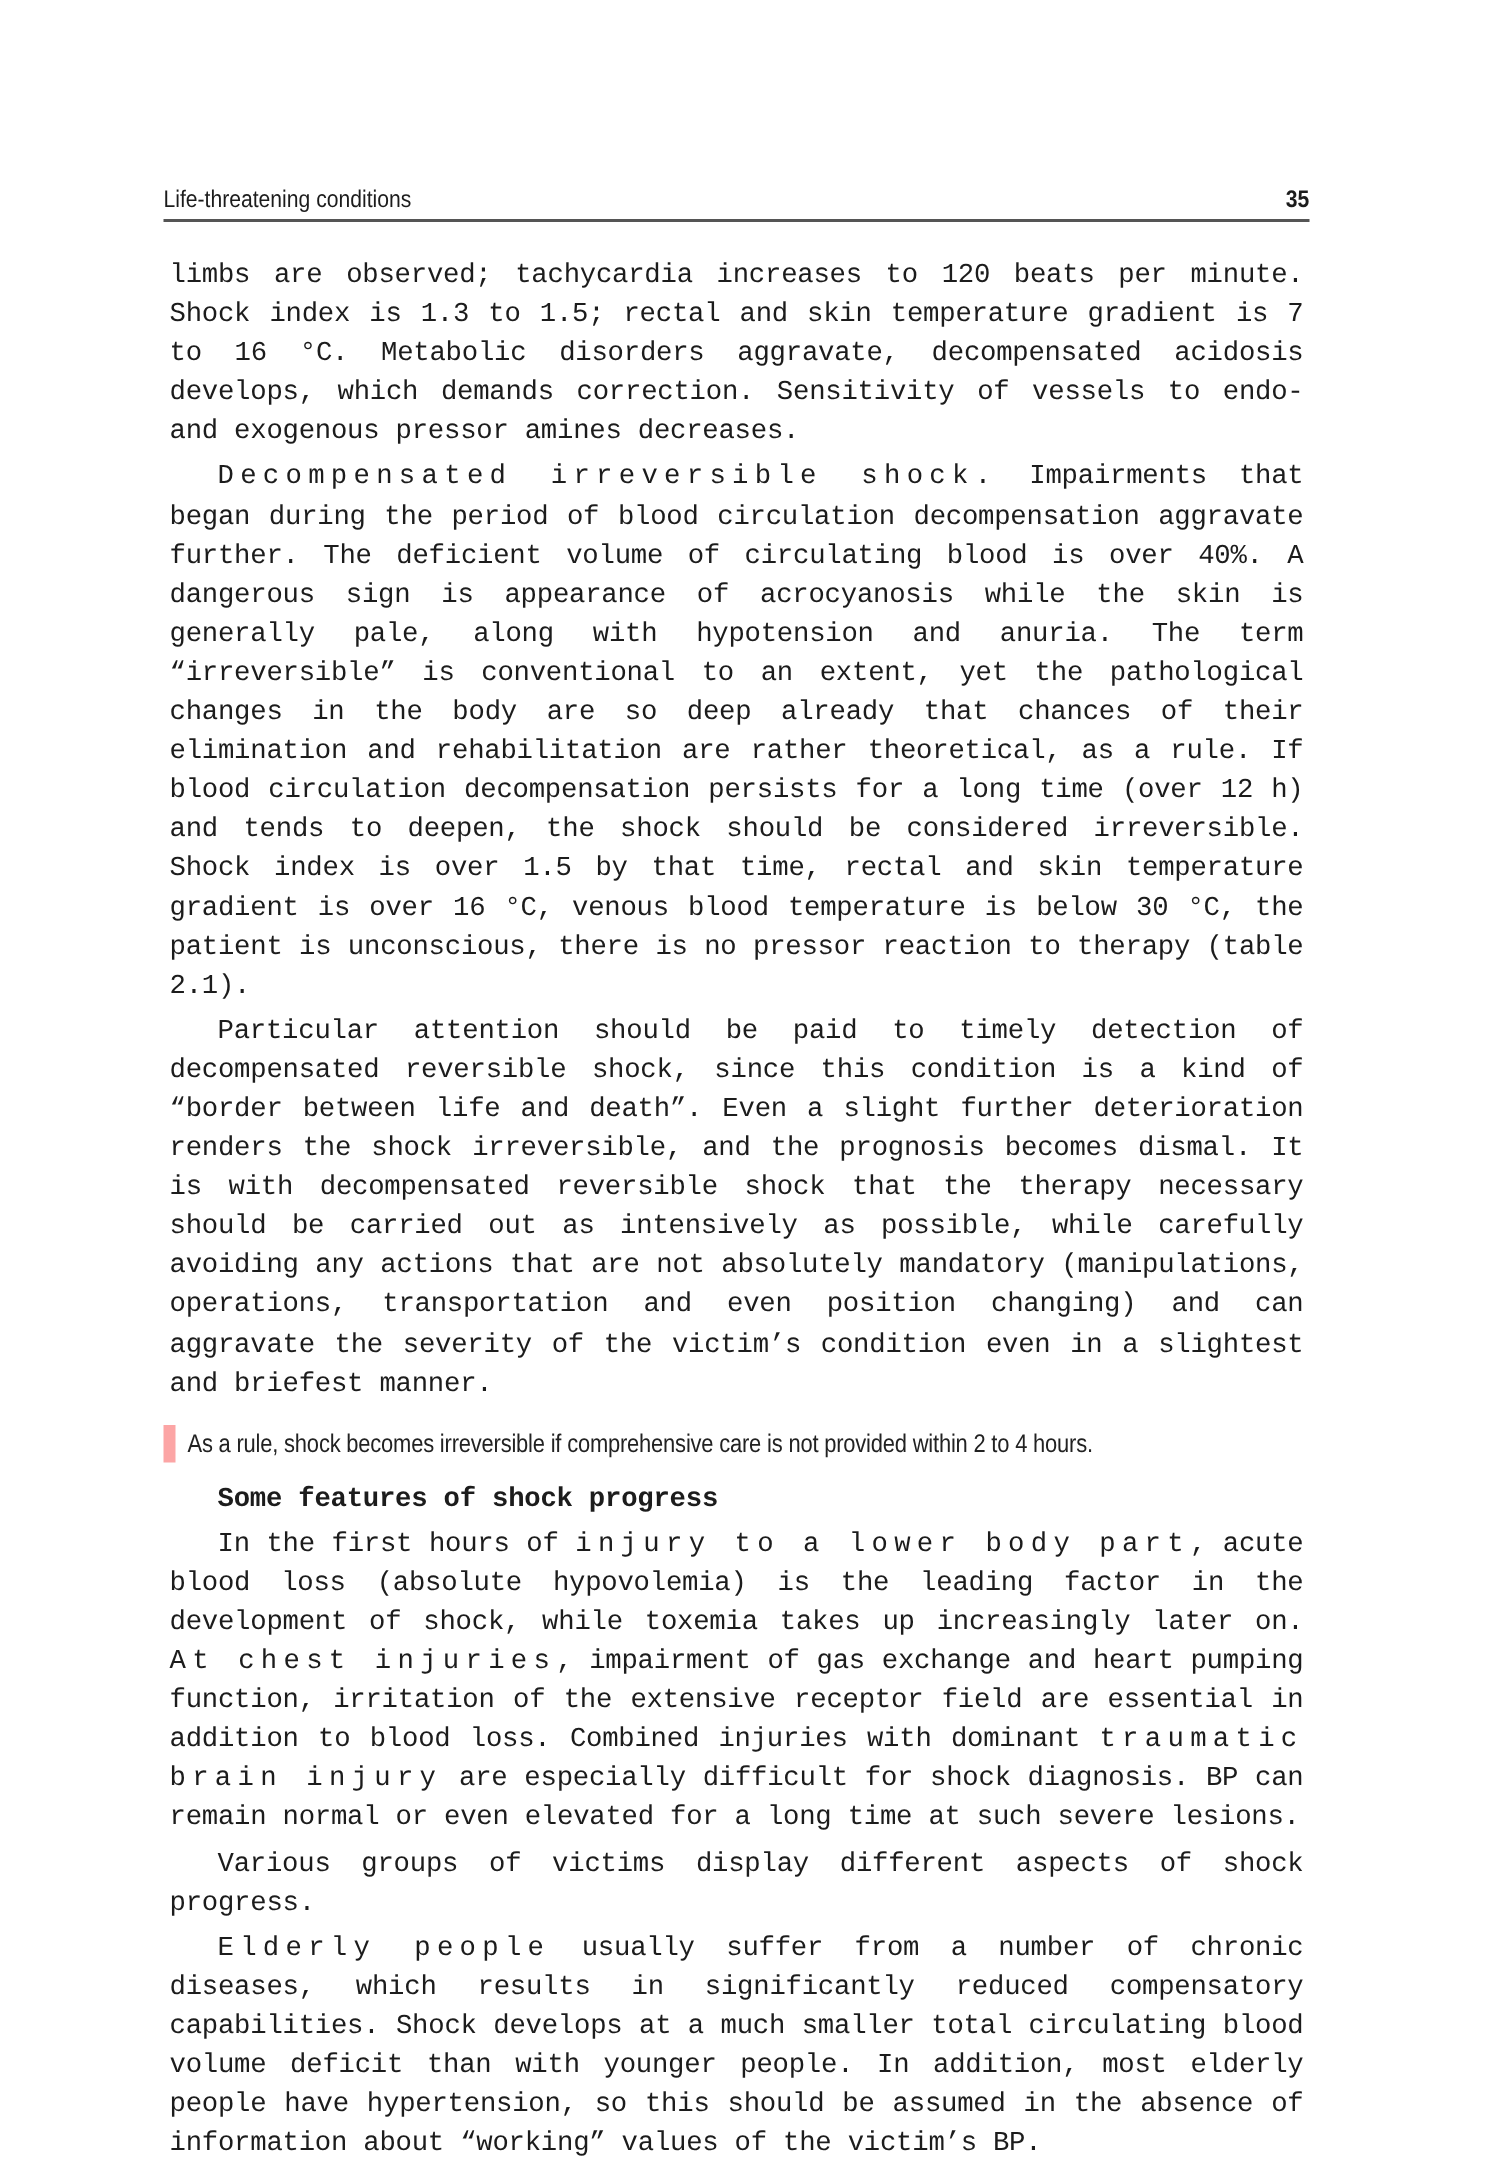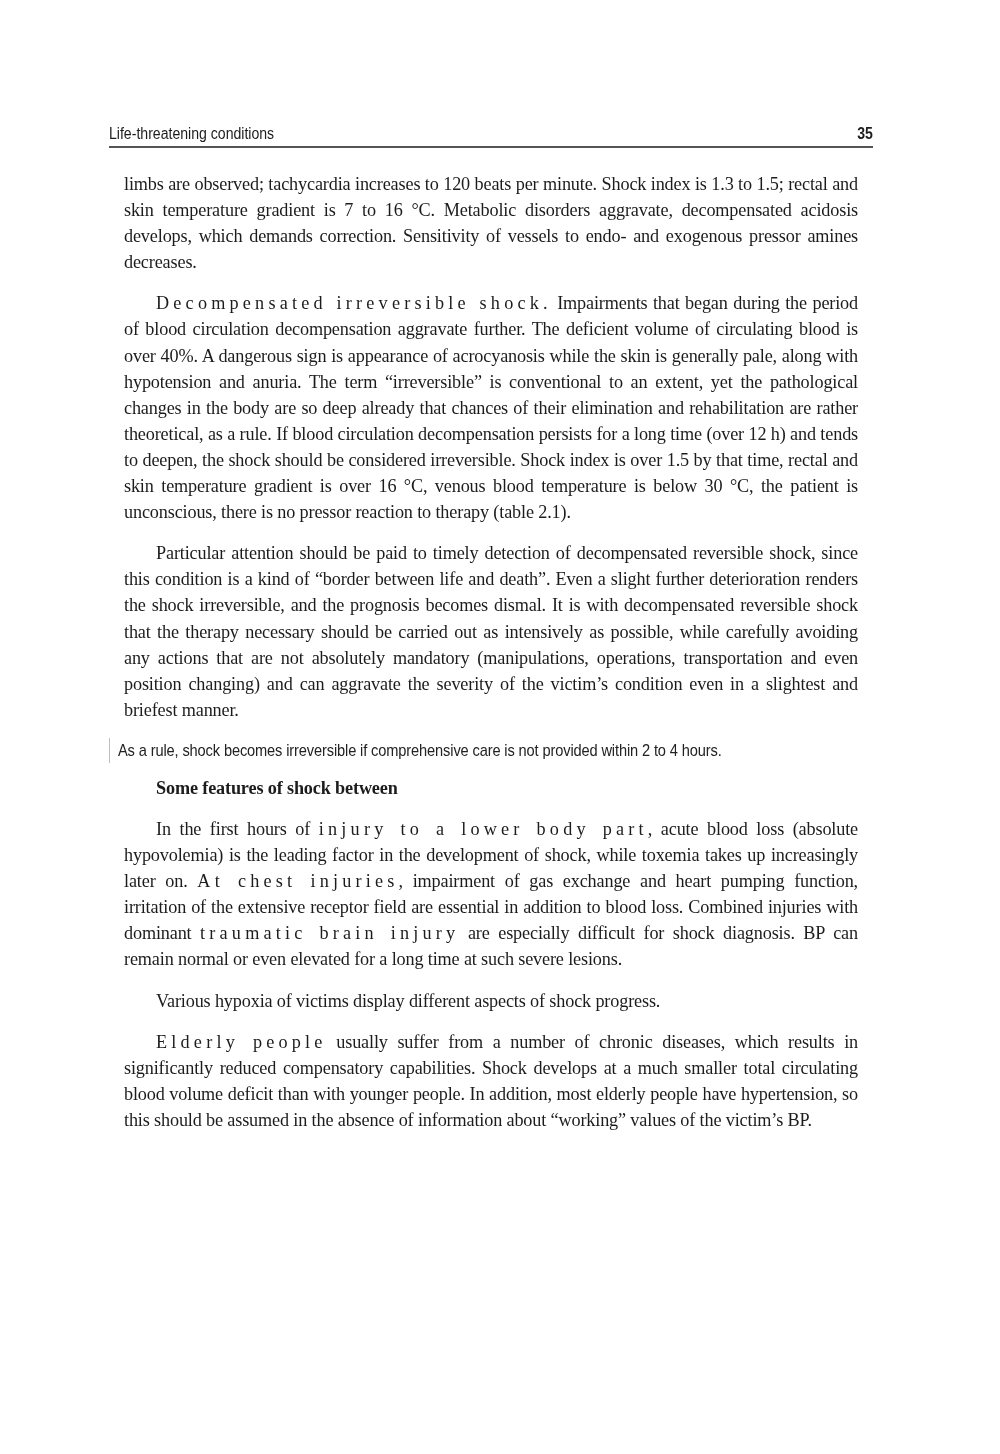--- a/index.html
+++ b/index.html
@@ -10,26 +10,26 @@
     font-family: "Liberation Sans", sans-serif; font-size: 16px;
     transform: scaleX(0.88); transform-origin: left bottom; width: 868px;
     height: 24px; line-height: 20px;
   }
   .running-head .num { font-weight: bold; }
   .rule { height: 2px; background: #555; margin-top: 2px; width: 764px; }
   .body-text {
     font-family: "Liberation Serif", serif; font-size: 18.2px; line-height: 26.1px;
     text-align: justify; hyphens: none; letter-spacing: -0.15px;
   }
-  p { margin: 15px; }
+  p { margin: 4px; font-family: Liberation Mono, monospace; }
   .indent { text-indent: 32px; }
   .first { margin-top: 23px; }
   .spaced { letter-spacing: 4.2px; }
   .callout {
-    border-left: 1px solid #fca5a5; padding-left: 8px; margin: 14px 0 12px 0;
+    border-left: 8px solid #fca5a5; padding-left: 8px; margin: 14px 0 12px 0;
     font-family: "Liberation Sans", sans-serif; font-size: 17px; line-height: 25px;
     color: #222;
   }
   .callout span { display: block; transform: scaleX(0.86); transform-origin: left; width: 870px; }
   .callout2 span { transform: scaleX(0.8); width: 935px; }
   .subhead { font-weight: bold; text-indent: 32px; margin-top: 4px; }
 </style>
 </head>
 <body>
 
@@ -42,20 +42,20 @@
 
   <div class="body-text">
     <p class="first">limbs are observed; tachycardia increases to 120 beats per minute. Shock index is 1.3 to 1.5; rectal and skin temperature gradient is 7 to 16 °C. Metabolic disorders aggravate, decompensated acidosis develops, which demands correction. Sensitivity of vessels to endo- and exogenous pressor amines decreases.</p>
     <p class="indent"><span class="spaced">Decompensated irreversible shock.</span><span> Impairments that began during the period of blood circulation decompensation aggravate further. The deficient volume of circulating blood is over 40%. A dangerous sign is appearance of acrocyanosis while the skin is generally pale, along with hypotension and anuria. The term “irreversible” is conventional to an extent, yet the pathological changes in the body are so deep already that chances of their elimination and rehabilitation are rather theoretical, as a rule. If blood circulation decompensation persists for a long time (over 12 h) and tends to deepen, the shock should be considered irreversible. Shock index is over 1.5 by that time, rectal and skin temperature gradient is over 16 °C, venous blood temperature is below 30 °C, the patient is unconscious, there is no pressor reaction to therapy (table 2.1).</span></p>
     <p class="indent">Particular attention should be paid to timely detection of decompensated reversible shock, since this condition is a kind of “border between life and death”. Even a slight further deterioration renders the shock irreversible, and the prognosis becomes dismal. It is with decompensated reversible shock that the therapy necessary should be carried out as intensively as possible, while carefully avoiding any actions that are not absolutely mandatory (manipulations, operations, transportation and even position changing) and can aggravate the severity of the victim’s condition even in a slightest and briefest manner.</p>
 
     <div class="callout">
       <span>As a rule, shock becomes irreversible if comprehensive care is not provided within 2 to 4 hours.</span>
     </div>
 
-    <p class="subhead">Some features of shock between</p>
+    <p class="subhead">Some features of shock progress</p>
     <p class="indent"><span>In the first hours of </span><span class="spaced">injury to a lower body part</span><span>, acute blood loss (absolute hypovolemia) is the leading factor in the development of shock, while toxemia takes up increasingly later on. </span><span class="spaced">At chest injuries</span><span>, impairment of gas exchange and heart pumping function, irritation of the extensive receptor field are essential in addition to blood loss. Combined injuries with dominant </span><span class="spaced">traumatic brain injury</span><span> are especially difficult for shock diagnosis. BP can remain normal or even elevated for a long time at such severe lesions.</span></p>
 
 
-    <p class="indent">Various hypoxia of victims display different aspects of shock progress.</p>
+    <p class="indent">Various groups of victims display different aspects of shock progress.</p>
     <p class="indent"><span class="spaced">Elderly people</span><span> usually suffer from a number of chronic diseases, which results in significantly reduced compensatory capabilities. Shock develops at a much smaller total circulating blood volume deficit than with younger people. In addition, most elderly people have hypertension, so this should be assumed in the absence of information about “working” values of the victim’s BP.</span></p>
   </div>
 </div>
 
 </body></html>

